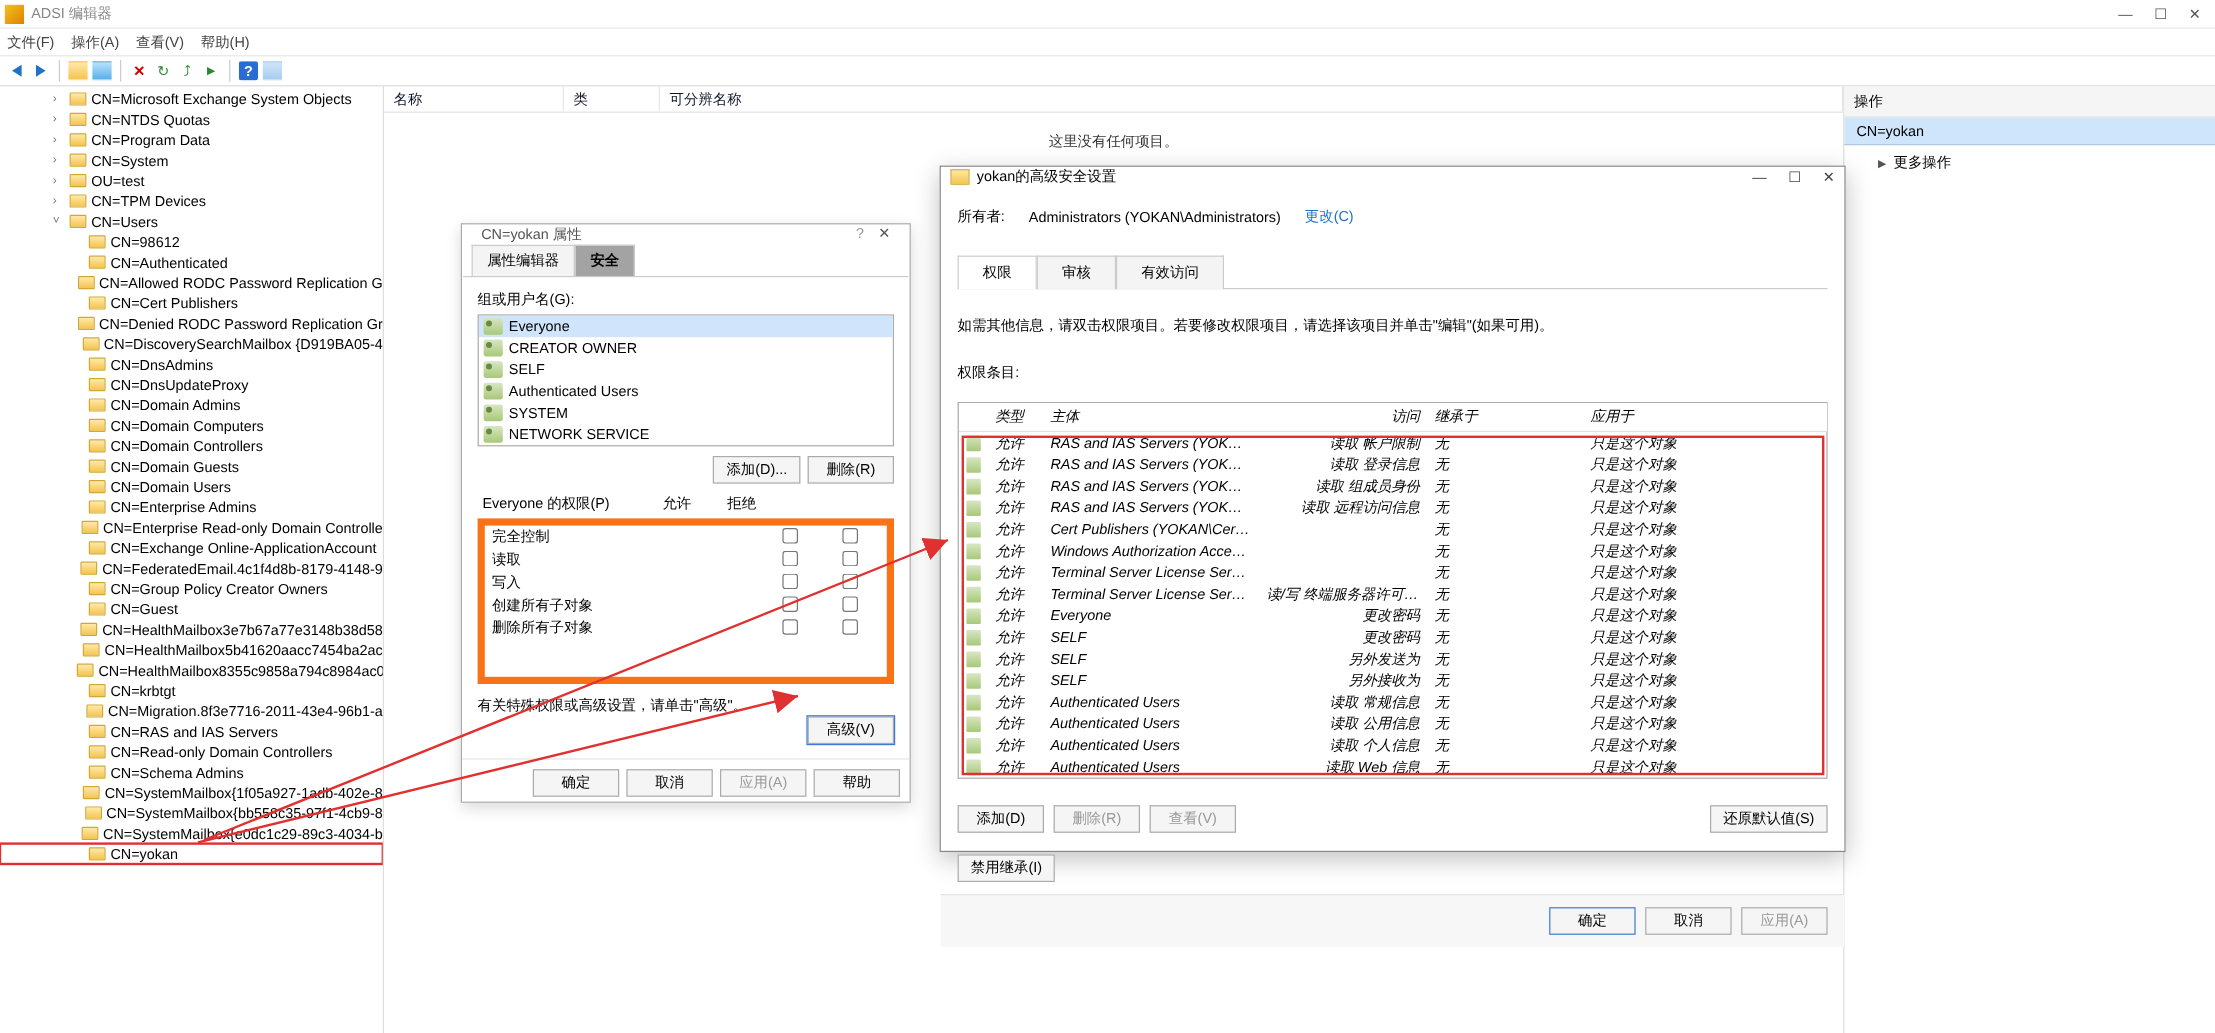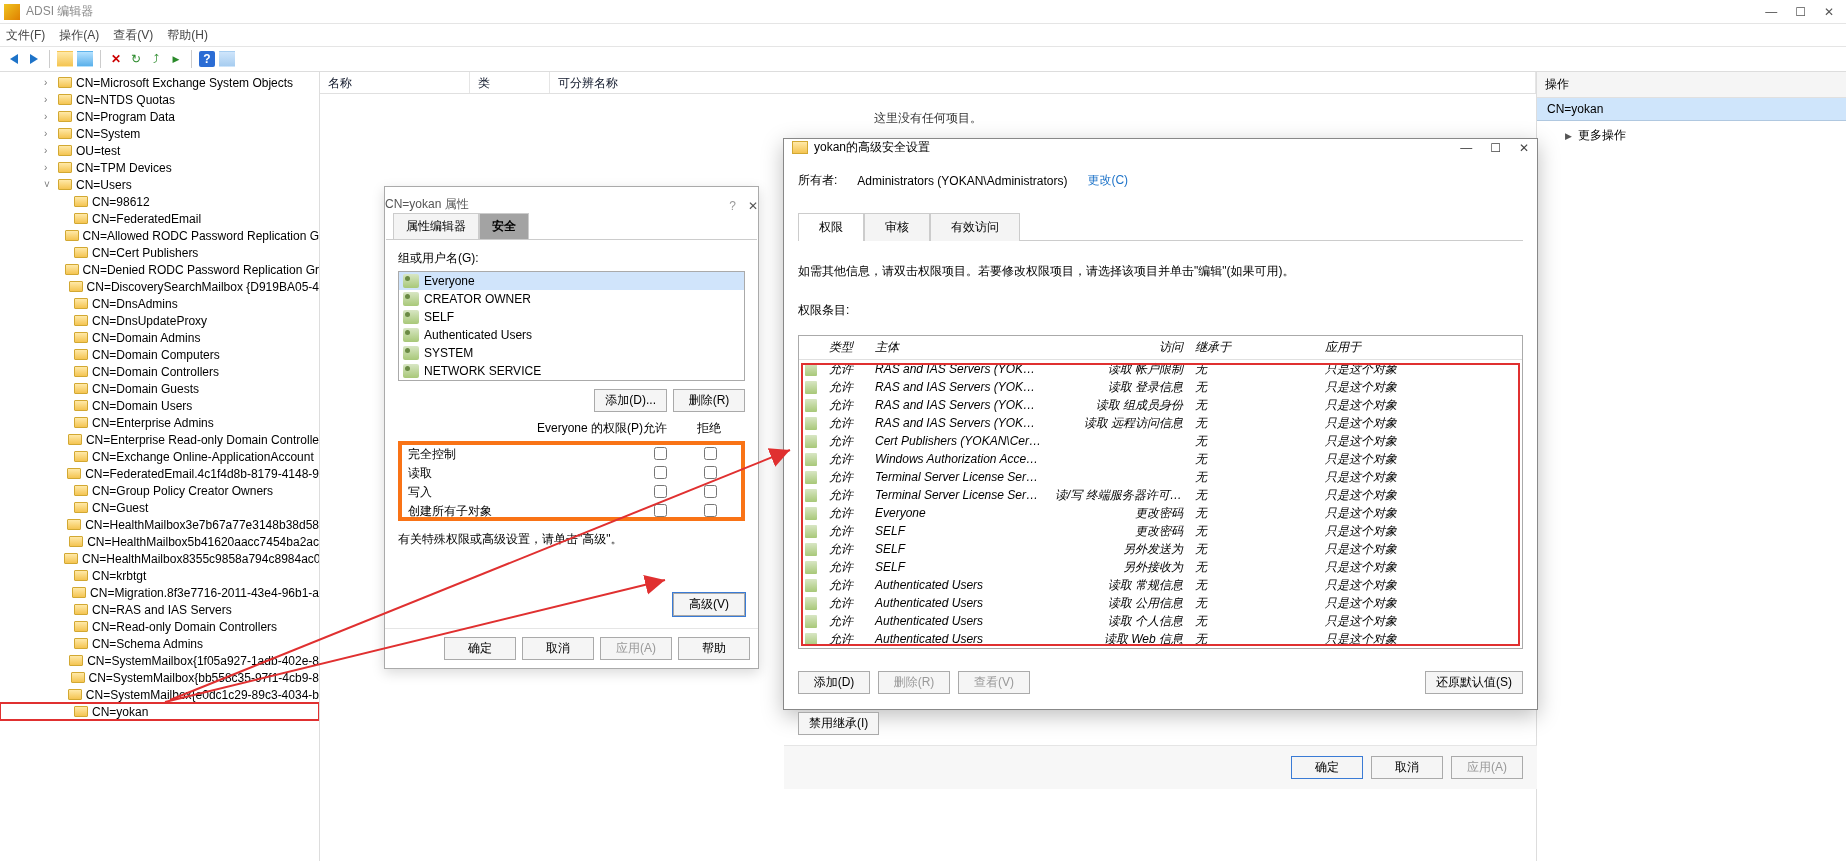--- a/index.html
+++ b/index.html
@@ -58,40 +58,40 @@
 
 
 .actions-pane { width: 310px; border-left:1px solid #ddd; }
 .actions-pane .ap-title { background:#f5f5f5; padding:4px 8px; border-bottom:1px solid #e0e0e0;}
 .actions-pane .ap-sel { background:#cfe5fb; padding:4px 10px; border-bottom:1px solid #b0c8e0;}
 .actions-pane .ap-item { padding:6px 28px; }
 .actions-pane .ap-item::before{content:"▶"; color:#555; font-size:9px; margin-right:6px;}
 
 
 .props-dlg { position:absolute; left:384px; top:186px; width:375px; height:483px; background:#fff; border:1px solid #aaa; box-shadow:0 4px 12px rgba(0,0,0,0.15); display:flex; flex-direction:column;}
-.props-dlg .dlg-title { height:26px; display:flex; align-items:flex-end; padding:0 0; color:#555; font-size:12px;}
+.props-dlg .dlg-title { height:26px; display:flex; align-items:flex-start; padding:0 16px; color:#555; font-size:12px;}
 .props-dlg .dlg-title .qm{margin-left:auto; margin-right:12px; color:#999;}
 .props-dlg .dlg-title .cx{color:#555;}
 .props-dlg .tabs { display:flex; padding:0 8px; }
 .props-dlg .tab { padding:4px 12px; border:1px solid #ccc; background:#fff; border-bottom:none; font-size:12px;}
 .props-dlg .tab.active { background:#a3a3a3;font-weight:bold; }
 .props-dlg .tab:not(.active){ background:#f4f4f4;}
 .props-dlg .tabbody { flex:1; border-top:1px solid #ccc; margin:0 1px; padding:10px 12px; display:flex; flex-direction:column;}
 .props-dlg .lbl { margin-bottom:4px;}
 .groups-list { border:1px solid #aaa; height:110px; overflow-y:scroll; }
 .groups-list .gl-row { display:flex; align-items:center; height:18px; padding:0 4px; gap:5px;}
 .groups-list .gl-row.sel{ background:#d0e4fb;}
 .gl-icon{width:16px;height:14px;background:linear-gradient(#d8e6c4,#a8c878);border-radius:2px;position:relative;flex-shrink:0;}
 .gl-icon::after{content:"";position:absolute;left:2px;top:2px;width:5px;height:5px;border-radius:50%;background:#6a8a44;}
 .btn-row{display:flex; justify-content:flex-end; gap:6px; margin:8px 0;}
 .btn{min-width:72px; height:23px; border:1px solid #aaa; background:#f5f5f5; font-size:12px; display:inline-flex;align-items:center;justify-content:center; padding:0 10px;}
 .btn.primary{border:1px solid #3a7bd5;}
 .btn.disabled{color:#999;}
-.perm-grid{border:4px solid #f97316; height:80px; overflow-y:scroll;}
-.perm-hdr{display:flex; padding:0 4px 4px; justify-content:flex-end;}
+.perm-grid{border:6px solid #f97316; height:138px; overflow-y:scroll;}
+.perm-hdr{display:flex; padding:0 4px 4px; justify-content:flex-start;gap:44px;}
 .perm-hdr .pcols{display:flex; gap:30px; padding-right:20px;}
 .perm-grid .pg-row{display:flex; align-items:center; height:19px; padding:0 6px;}
 .perm-grid .pg-name{flex:1;}
 .perm-grid .pg-chk{width:50px; text-align:center;}
 .perm-grid input[type=checkbox]{width:13px;height:13px;}
 .note{margin-top:10px; font-size:12px;}
 .adv-row{display:flex; justify-content:flex-end; margin-top:auto; padding-bottom:2px;}
 .dlg-footer{display:flex; justify-content:flex-end; gap:6px; padding:8px; border-top:1px solid #e5e5e5;}
 
 
@@ -200,21 +200,21 @@
         <span class="label">CN=Users</span>
       </div>
       <div class="tree-row lvl2">
         <span class="twisty"></span>
         <span class="folder-icon"></span>
         <span class="label">CN=98612</span>
       </div>
       <div class="tree-row lvl2">
         <span class="twisty"></span>
         <span class="folder-icon"></span>
-        <span class="label">CN=FederatedEmail</span>
+        <span class="label">CN=Authenticated</span>
       </div>
       <div class="tree-row lvl2">
         <span class="twisty"></span>
         <span class="folder-icon"></span>
         <span class="label">CN=Allowed RODC Password Replication G</span>
       </div>
       <div class="tree-row lvl2">
         <span class="twisty"></span>
         <span class="folder-icon"></span>
         <span class="label">CN=Cert Publishers</span>

